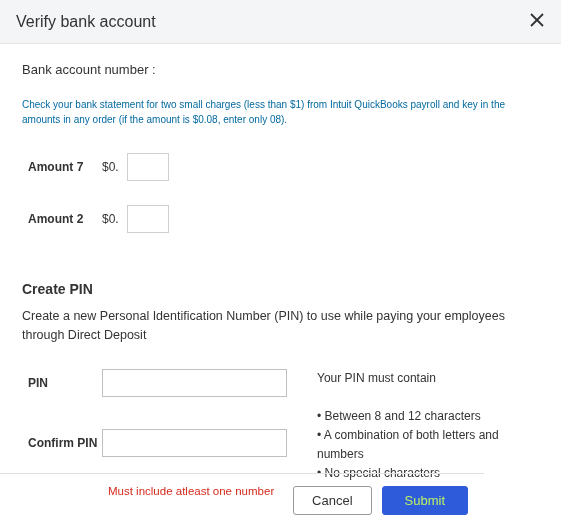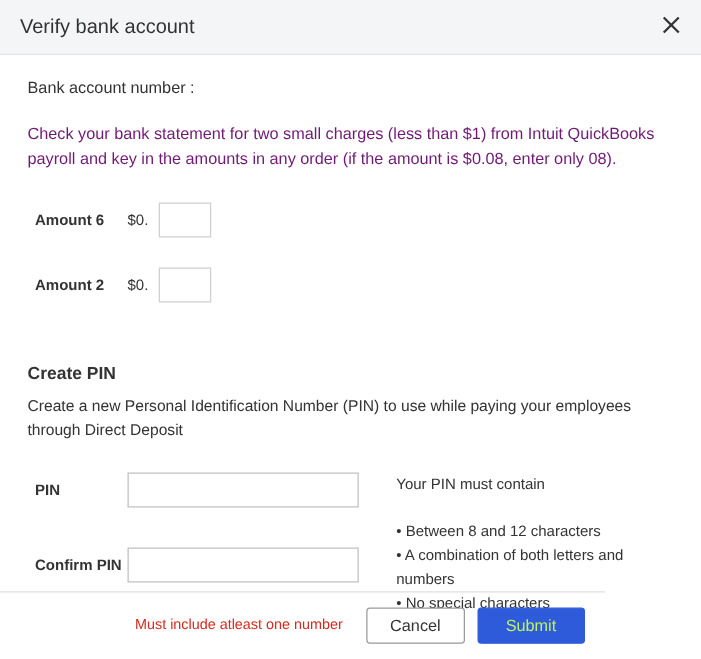--- a/index.html
+++ b/index.html
@@ -34,22 +34,22 @@
       justify-content: center;
     }
     .close-btn svg { width: 16px; height: 16px; }
     .content { padding: 18px 22px 10px 22px; }
     .field-label-top {
       font-size: 13px;
       color: #333;
       margin-bottom: 20px;
     }
     .instruction {
-      font-size: 13px;
-      color: #701a75;
+      font-size: 10px;
+      color: #0369a1;
       line-height: 1.5;
       margin-bottom: 26px;
     }
     .amount-row {
       display: flex;
       align-items: center;
       margin-bottom: 24px;
     }
     .amount-label {
       font-size: 12px;
@@ -169,21 +169,21 @@
     </span>
   </button>
 </div>
 
 <div class="content">
 
   <div class="field-label-top">Bank account number :</div>
   <div class="instruction">Check your bank statement for two small charges (less than $1) from Intuit QuickBooks payroll and key in the amounts in any order (if the amount is $0.08, enter only 08).</div>
 
   <div class="amount-row">
-    <div class="amount-label">Amount 6</div>
+    <div class="amount-label">Amount 7</div>
     <span class="dollar-prefix">$0.</span>
     <input class="amount-input" type="text" value="" style="">
   </div>
 
   <div class="amount-row">
     <div class="amount-label">Amount 2</div>
     <span class="dollar-prefix">$0.</span>
     <input class="amount-input" type="text" value="" style="">
   </div>
 

